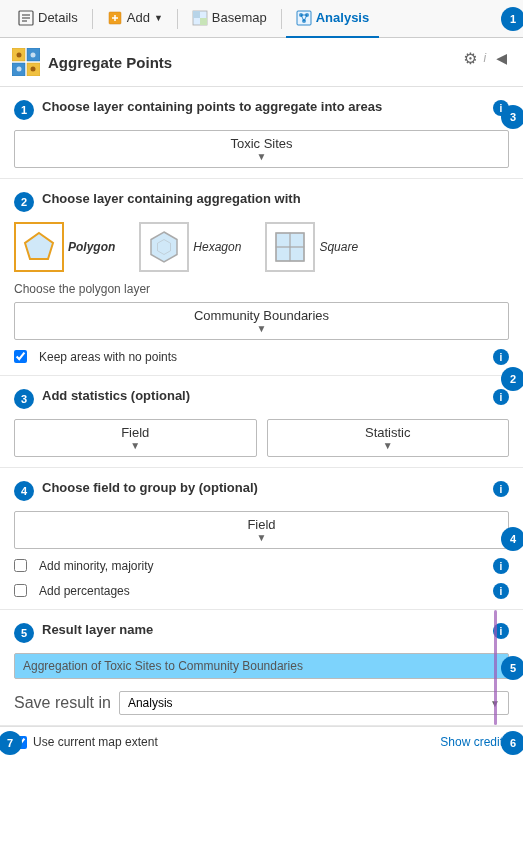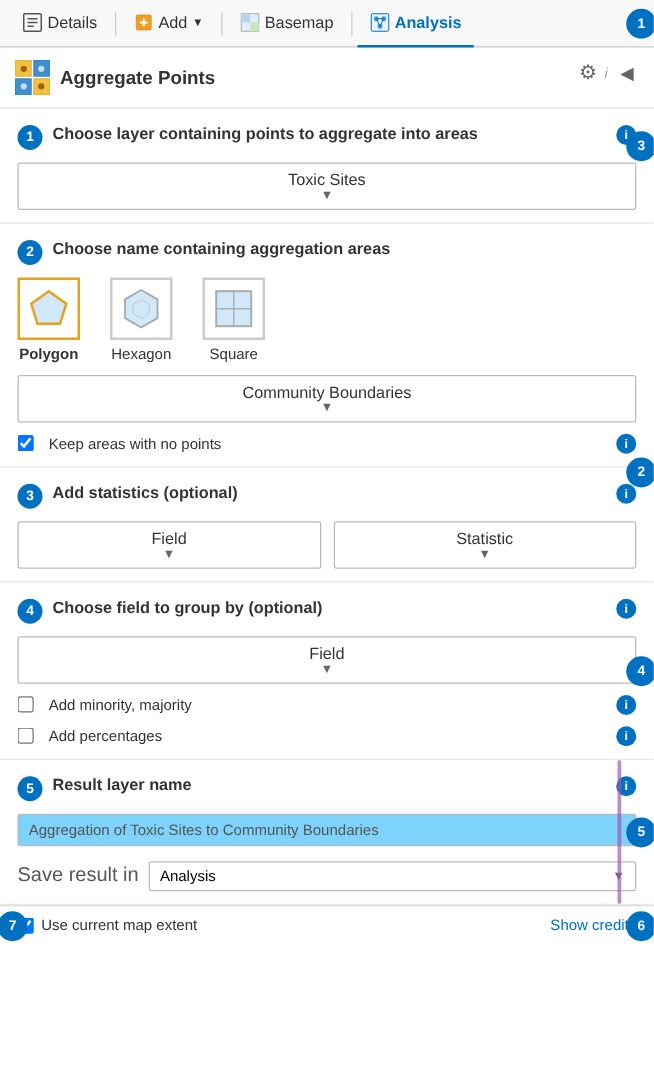--- a/index.html
+++ b/index.html
@@ -151,24 +151,24 @@
     }
 
     
     .agg-options {
       display: flex;
       gap: 24px;
       margin-bottom: 10px;
     }
     .agg-option {
       display: flex;
-      flex-direction: column;
       align-items: center;
       gap: 4px;
       cursor: pointer;
+      font-style: italic;
     }
     .agg-option-icon {
       width: 50px;
       height: 50px;
       border: 2px solid #ccc;
       display: flex;
       align-items: center;
       justify-content: center;
     }
     .agg-option-icon.selected {
@@ -397,21 +397,21 @@
     <div class="outer-badge" style="right:-2px; top:18px;">
       <span>3</span>
     </div>
   </div>
 
   <div class="section">
     <div class="section-header">
       <div class="step-badge">
         <span>2</span>
       </div>
-      <span class="section-label">Choose name containing aggregation areas</span>
+      <span class="section-label">Choose layer containing aggregation with</span>
     </div>
 
     <div class="agg-options">
 
       <div class="agg-option">
         <div class="agg-option-icon selected">
           <svg width="36" height="36" viewBox="0 0 36 36">
             <polygon points="18,4 32,14 27,30 9,30 4,14" fill="#d0e8f8" stroke="#e8a020" stroke-width="2"></polygon>
           </svg>
         </div>
@@ -435,20 +435,21 @@
             <rect x="4" y="4" width="14" height="14" fill="none" stroke="#aaa" stroke-width="0.8"></rect>
             <rect x="18" y="4" width="14" height="14" fill="none" stroke="#aaa" stroke-width="0.8"></rect>
             <rect x="4" y="18" width="14" height="14" fill="none" stroke="#aaa" stroke-width="0.8"></rect>
             <rect x="18" y="18" width="14" height="14" fill="none" stroke="#aaa" stroke-width="0.8"></rect>
           </svg>
         </div>
         <span class="agg-option-label">Square</span>
       </div>
     </div>
 
+    <div class="sub-label">Choose the polygon layer</div>
     <div class="dropdown">
       <span>Community Boundaries</span>
       <span class="dropdown-arrow">▼</span>
     </div>
     <div class="checkbox-row">
       <input type="checkbox" checked="" style="">
       <span class="checkbox-label">Keep areas with no points</span>
       <div class="info-icon" style="margin-left:auto;">
         <span>i</span>
       </div>

